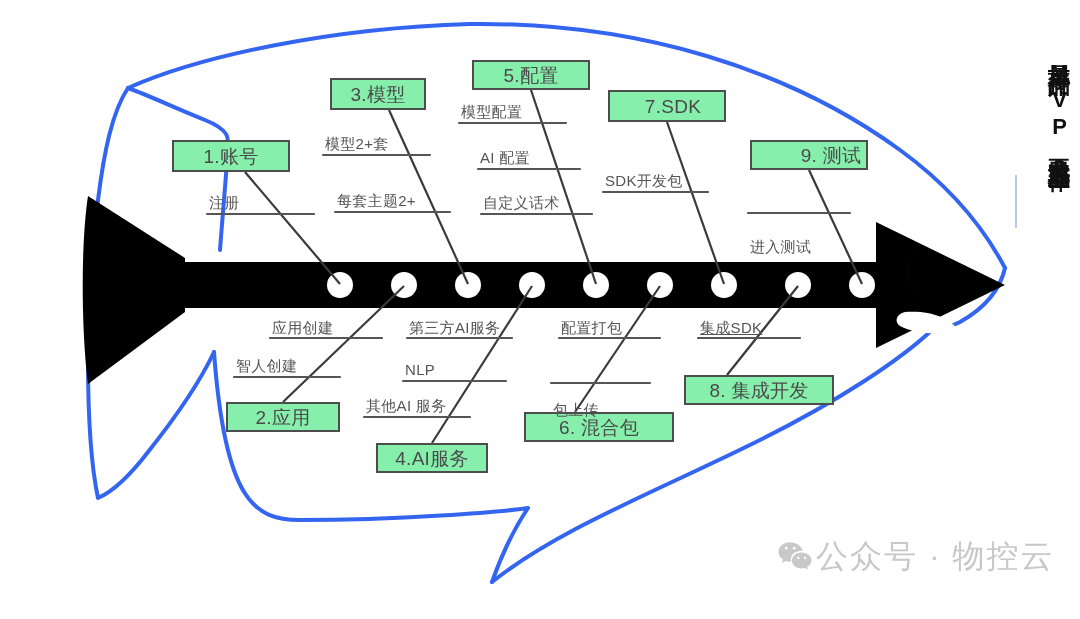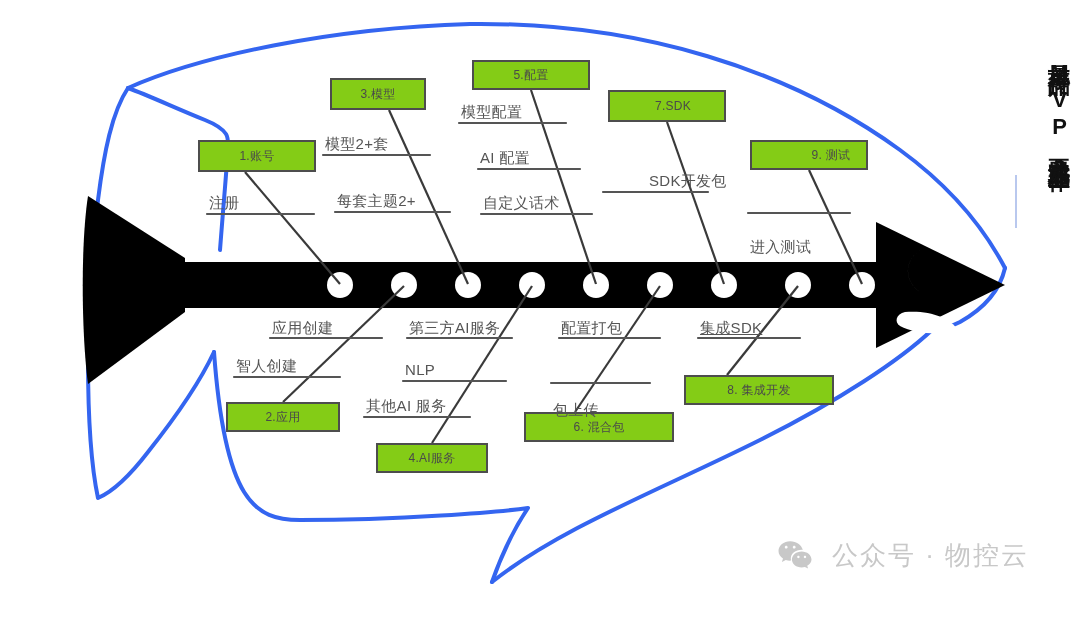--- a/index.html
+++ b/index.html
@@ -21,24 +21,24 @@
   #fish-svg {
     position: absolute;
     left: 0;
     top: 0;
     width: 1080px;
     height: 619px;
   }
   .cat-box {
     position: absolute;
     box-sizing: border-box;
-    background: #84cc16;
+    background: #86efac;
     border: 2px solid #4d4d4d;
     color: #4a4a4a;
-    font-size: 12px;
+    font-size: 19px;
     line-height: 1;
     display: flex;
     align-items: center;
     justify-content: center;
     white-space: nowrap;
     letter-spacing: 0.3px;
   }
   .sub-label {
     position: absolute;
     color: #555555;
@@ -60,23 +60,23 @@
     writing-mode: vertical-rl;
     text-orientation: upright;
     letter-spacing: 2px;
   }
   #watermark {
     position: absolute;
     left: 778px;
     top: 540px;
     display: flex;
     align-items: center;
-    gap: 20px;
+    gap: 4px;
     color: #c8c8c8;
-    font-size: 26px;
+    font-size: 32px;
     line-height: 1;
     white-space: nowrap;
     letter-spacing: 2px;
   }
   #watermark .wm-icon {
     display: block;
     width: 34px;
     height: 30px;
   }
 </style>
@@ -186,39 +186,39 @@
       <line x1="364" y1="417" x2="470" y2="417"></line>
       <line x1="559" y1="338" x2="660" y2="338"></line>
       <line x1="551" y1="383" x2="650" y2="383"></line>
       <line x1="698" y1="338" x2="800" y2="338"></line>
     </g>
 
     <line x1="1016" y1="175" x2="1016" y2="228" stroke="#b9c8ee" stroke-width="2"></line>
   </svg>
 
   <div id="boxes-layer">
-      <div class="cat-box" style="left: 198px; top: 140px; width: 118px; height: 32px;">1.账号</div>
+      <div class="cat-box" style="left: 172px; top: 140px; width: 118px; height: 32px;">1.账号</div>
       <div class="cat-box" style="left: 330px; top: 78px; width: 96px; height: 32px;">3.模型</div>
       <div class="cat-box" style="left: 472px; top: 60px; width: 118px; height: 30px;">5.配置</div>
       <div class="cat-box" style="left: 608px; top: 90px; width: 118px; height: 32px; padding-left: 12px;">7.SDK</div>
       <div class="cat-box" style="left: 750px; top: 140px; width: 118px; height: 30px; padding-left: 44px;">9. 测试</div>
       <div class="cat-box" style="left: 226px; top: 402px; width: 114px; height: 30px;">2.应用</div>
       <div class="cat-box" style="left: 376px; top: 443px; width: 112px; height: 30px;">4.AI服务</div>
       <div class="cat-box" style="left: 524px; top: 412px; width: 150px; height: 30px;">6. 混合包</div>
       <div class="cat-box" style="left: 676px; top: 375px; width: 150px; height: 30px; margin-left: 8px;">8. 集成开发</div>
     </div>
 
   <div id="labels-layer">
       <div class="sub-label" style="left: 209px; top: 195px;">注册</div>
       <div class="sub-label" style="left: 325px; top: 136px;">模型2+套</div>
       <div class="sub-label" style="left: 337px; top: 193px;">每套主题2+</div>
       <div class="sub-label" style="left: 461px; top: 104px;">模型配置</div>
       <div class="sub-label" style="left: 480px; top: 150px;">AI 配置</div>
       <div class="sub-label" style="left: 483px; top: 195px;">自定义话术</div>
-      <div class="sub-label" style="left: 605px; top: 173px; margin-left: 44px;">SDK开发包</div>
+      <div class="sub-label" style="left: 605px; top: 173px;">SDK开发包</div>
       <div class="sub-label" style="left: 750px; top: 194px; margin-top: 45px;">进入测试</div>
       <div class="sub-label" style="left: 272px; top: 320px;">应用创建</div>
       <div class="sub-label" style="left: 236px; top: 358px;">智人创建</div>
       <div class="sub-label" style="left: 409px; top: 320px;">第三方AI服务</div>
       <div class="sub-label" style="left: 405px; top: 362px;">NLP</div>
       <div class="sub-label" style="left: 366px; top: 398px;">其他AI 服务</div>
       <div class="sub-label" style="left: 561px; top: 320px;">配置打包</div>
       <div class="sub-label" style="left: 553px; top: 364px; margin-top: 38px;">包上传</div>
       <div class="sub-label" style="left: 700px; top: 320px; text-decoration: underline;">集成SDK</div>
     </div>

